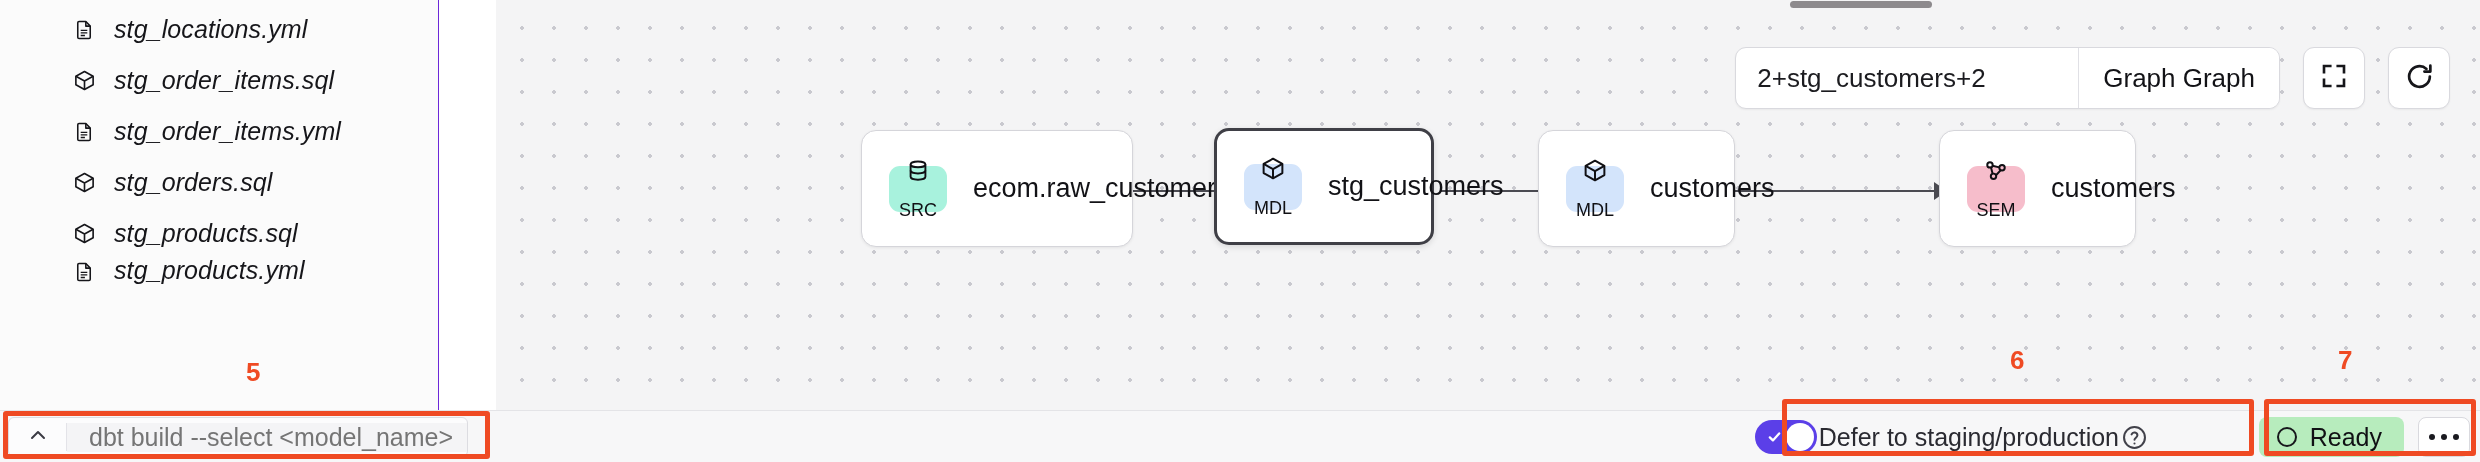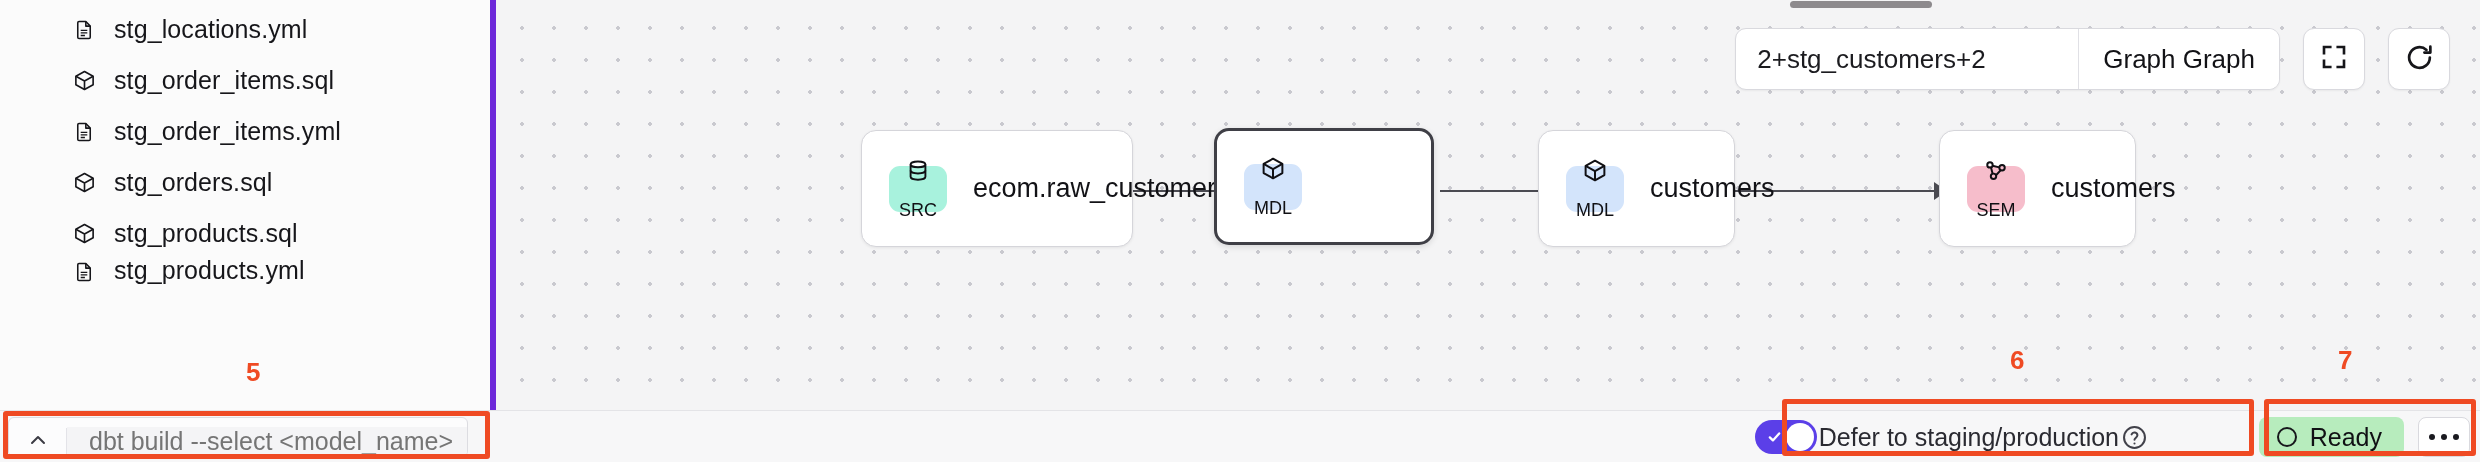--- a/index.html
+++ b/index.html
@@ -6,24 +6,25 @@
   html, body {
     width: 2480px; height: 462px;
     font-family: "Liberation Sans", sans-serif;
     background: #ffffff; overflow: hidden;
   }
   .app { position: relative; width: 2480px; height: 462px; }
 
   
   .sidebar {
     position: absolute; left: 0; top: 0;
-    width: 496px; height: 410px;
+    width: 439px; height: 410px;
     background: #fbfbfb;
-    border-right: 6px solid #6d28d9;
+    border-right: 1px solid #6d28d9;
     overflow: hidden;
+    font-style: italic;
   }
   .file-list { padding-top: 4px; }
   .file-row {
     display: flex; align-items: center;
     height: 51px; padding-left: 72px; gap: 18px;
     cursor: pointer;
   }
   .f-icon { width: 24px; height: 26px; flex: 0 0 24px;
             display: flex; align-items: center; justify-content: center; }
   .f-icon svg { display: block; }
@@ -48,21 +49,21 @@
   .top-strip {
     position: absolute; left: 0; top: 0; width: 1984px; height: 9px;
     background: #f4f4f5;
   }
   .scroll-seg {
     position: absolute; top: 1px; left: 1294px;
     width: 142px; height: 7px; background: #8d8a8d; border-radius: 4px;
   }
 
   
-  .toolbar { position: absolute; right: 30px; top: 28px;
+  .toolbar { position: absolute; right: 30px; top: 47px;
              display: flex; align-items: center; gap: 23px; padding-left: 36px; }
   .graph-ctl {
     display: flex; align-items: stretch; height: 62px;
     background: #ffffff; border: 1px solid #d9d9de; border-radius: 11px;
     box-shadow: 0 1px 2px rgba(0,0,0,.05);
     overflow: hidden;
   }
   .graph-input {
     width: 342px; display: flex; align-items: center; padding: 0 21px;
     font-size: 26px; color: #1b1b1f; background: transparent;
@@ -113,21 +114,21 @@
   }
 
   
   .bottombar {
     position: absolute; left: 0; top: 410px;
     width: 2480px; height: 52px;
     background: #f7f7f8; border-top: 1px solid #e4e4e7;
   }
   .cmd-wrap {
     position: absolute; left: 8px; top: 6px;
-    display: flex; align-items: flex-end; height: 40px;
+    display: flex; align-items: center; height: 40px;
     border: 1px solid #dcdce1; border-radius: 6px; overflow: hidden;
     background: #fcfcfd;
   }
   .cmd-caret {
     width: 58px; display: flex; align-items: center; justify-content: center;
     background: #fcfcfd; border-right: 1px solid #e3e3e8; cursor: pointer;
   }
   .cmd-input {
     width: 400px; display: flex; align-items: center; padding-left: 22px;
     font-size: 25px; color: #6b6b75; background: #f4f4f6;
@@ -305,20 +306,21 @@
     <div class="node selected" style="left:718px; top:128px; width:220px;">
       <div class="badge mdl">
         <span>
           <svg width="26" height="25" viewBox="0 0 24 24" fill="none" stroke="#101014" stroke-width="1.9" stroke-linejoin="round">
             <path d="M12 2.6 21 7.6v8.8L12 21.4 3 16.4V7.6z"></path>
             <path d="M3 7.6 12 12.6l9-5M12 12.6v8.8"></path>
           </svg>
         </span>
         <span class="badge-txt">MDL</span>
       </div>
+      <div class="node-label">stg_customers</div>
     </div>
 
     <div class="node" style="left:1042px; top:130px; width:197px;">
       <div class="badge mdl">
         <span>
           <svg width="26" height="25" viewBox="0 0 24 24" fill="none" stroke="#101014" stroke-width="1.9" stroke-linejoin="round">
             <path d="M12 2.6 21 7.6v8.8L12 21.4 3 16.4V7.6z"></path>
             <path d="M3 7.6 12 12.6l9-5M12 12.6v8.8"></path>
           </svg>
         </span>

